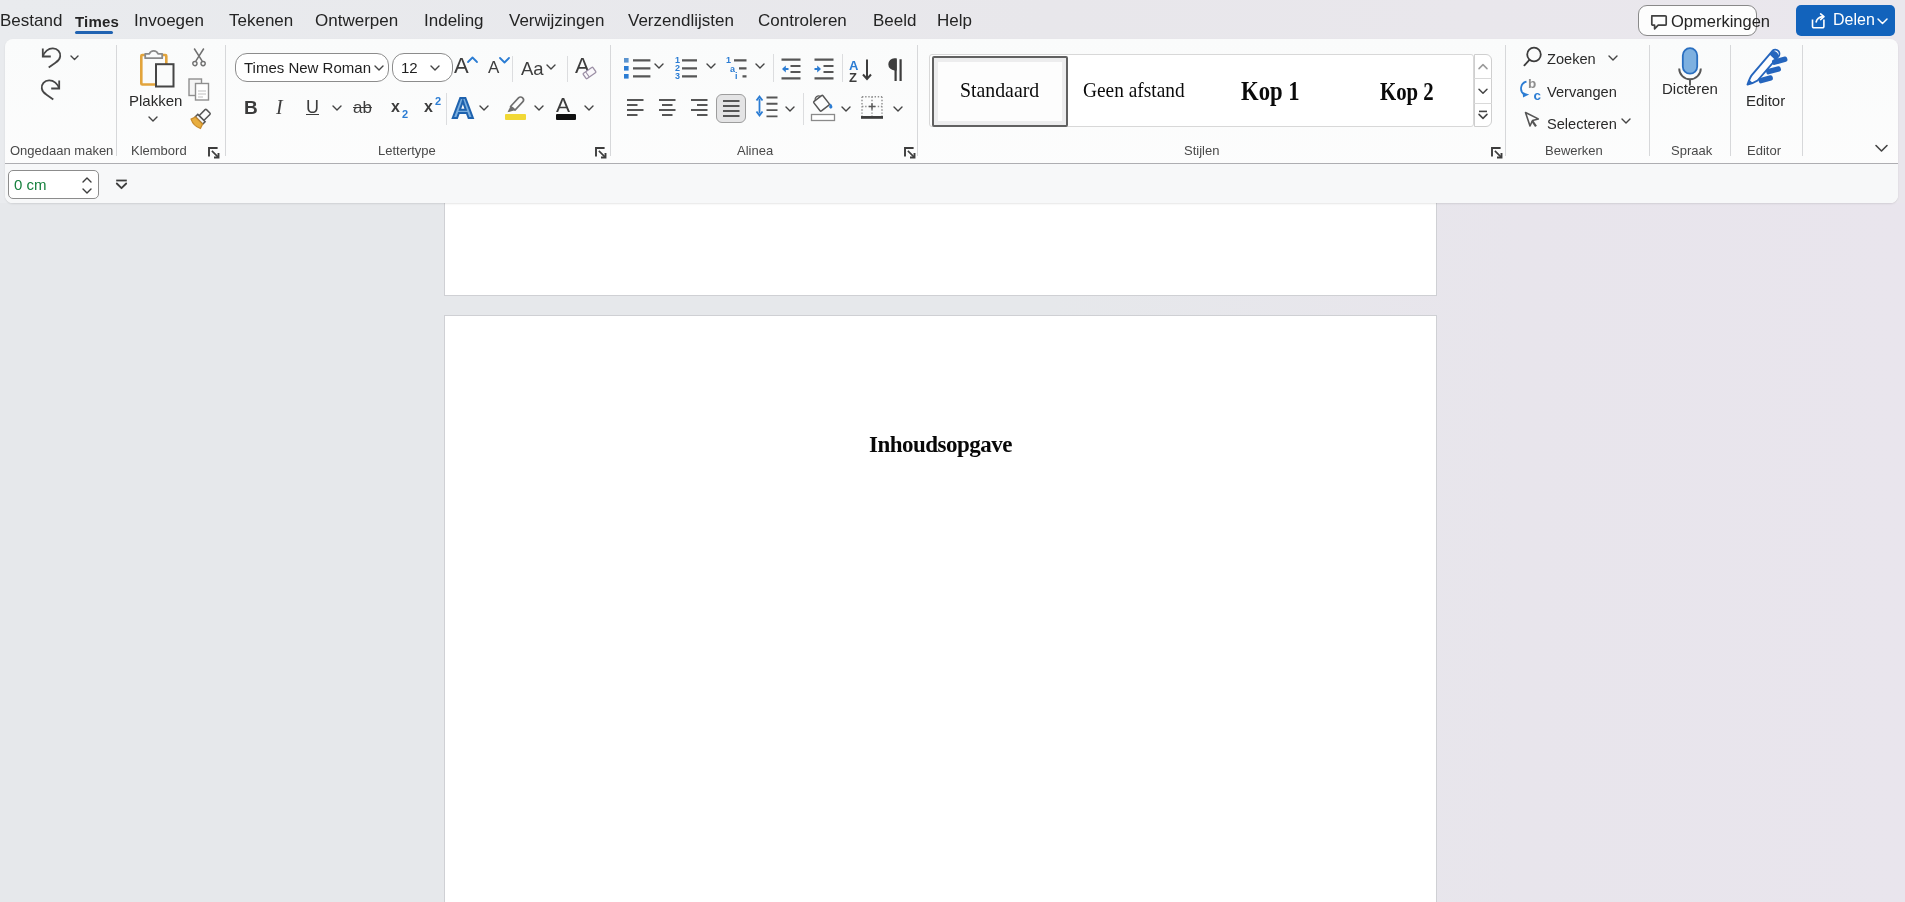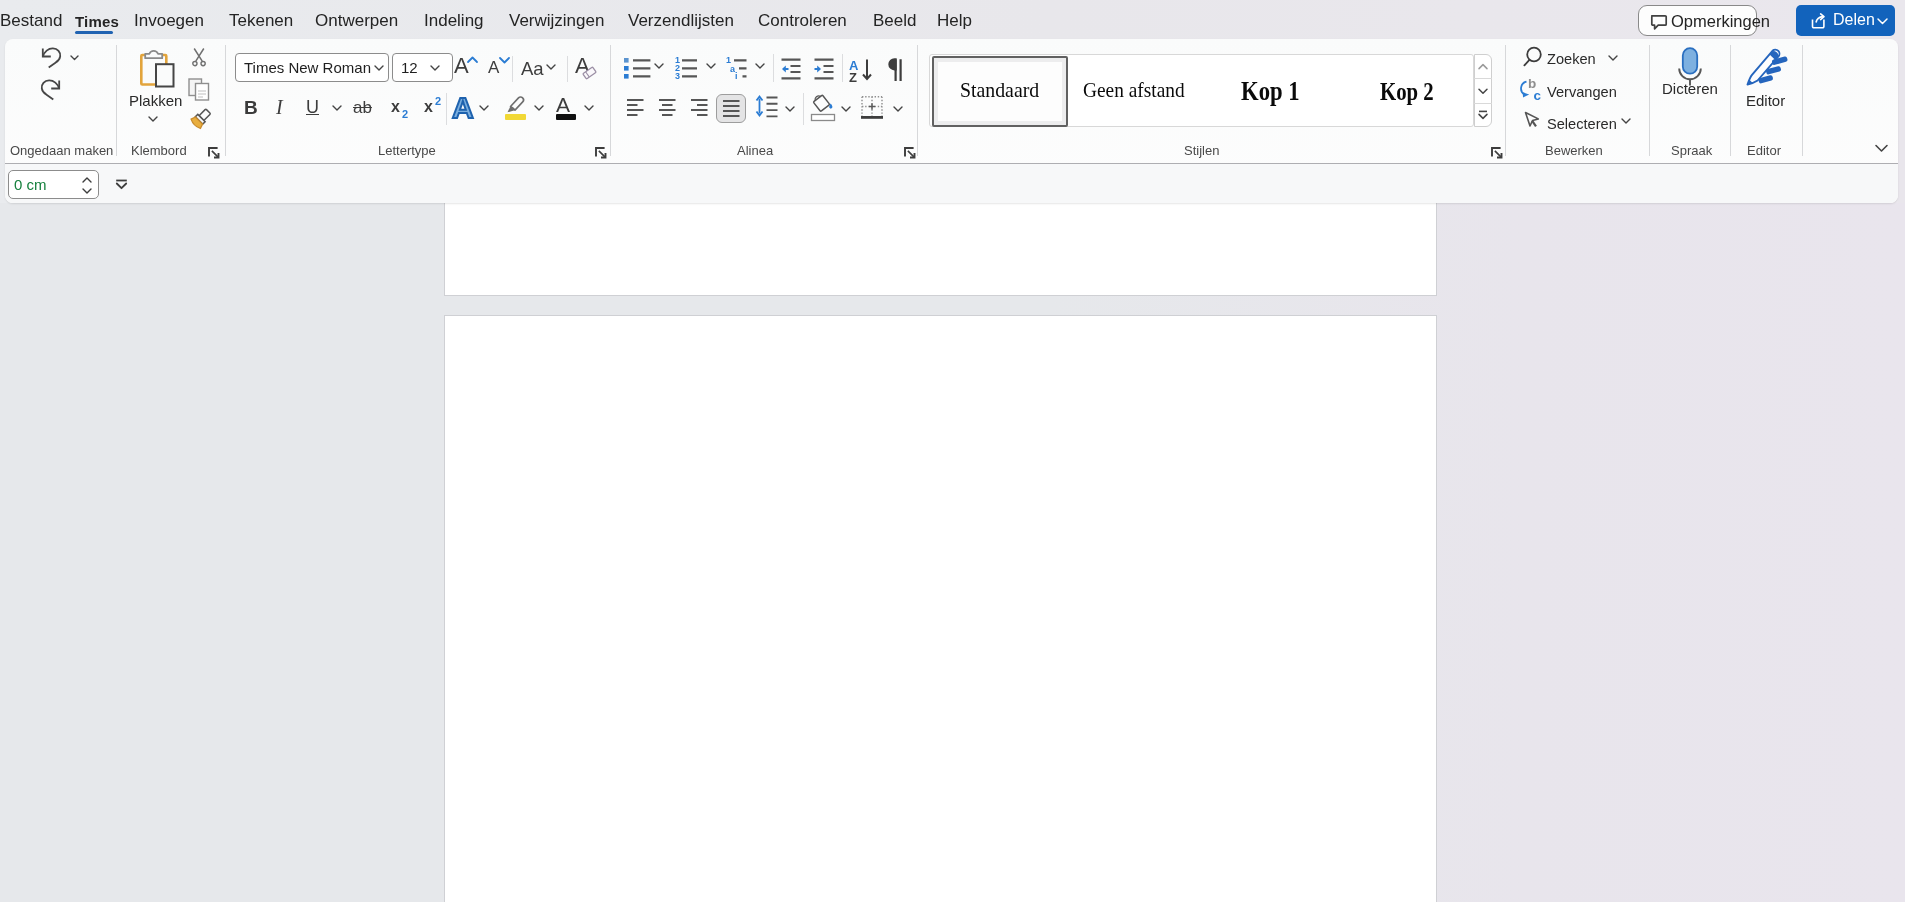--- a/index.html
+++ b/index.html
@@ -18,41 +18,42 @@
  letter-spacing:-0.5px;color:#080808;}
 .tab{top:11px;font-size:17px;color:#242424;white-space:nowrap;}
 #startul{left:75px;top:31px;width:38px;height:3px;background:#2063b2;border-radius:2px;}
 #card{left:5px;top:39px;width:1893px;height:164px;background:linear-gradient(180deg,#fafbfb,#fdfdfd);
  border-radius:8px;box-shadow:0 1px 2px rgba(0,0,0,0.10);}
 #qat{left:5px;top:163px;width:1893px;height:40px;background:#f7f8f9;
  border-radius:0 0 8px 8px;border-top:1px solid #aeaeb2;box-sizing:border-box;}
 .vsep{top:45px;width:1px;height:111px;background:#d7d8da;}
 .ssep{width:1px;background:#dcdddf;}
 .lbl{font-size:13px;color:#494949;white-space:nowrap;top:143px;}
-.combo{position:absolute;background:#fff;border:1px solid #8c8c8c;border-radius:4px;
+.combo{position:absolute;background:#fff;border:1px solid #8c8c8c;border-radius:12px;
  box-sizing:border-box;height:29px;top:53px;font-size:15px;color:#1f1f1f;}
 .cbtxt{position:absolute;left:8px;top:5px;white-space:nowrap;}
 #opm{left:1638px;top:5px;width:119px;height:31px;background:#fdfdfd;
  border:1px solid #898989;border-radius:9px;box-sizing:border-box;}
 #delen{left:1796px;top:5px;width:99px;height:31px;background:#1263bc;
  border-radius:5px;}
 .bigserif{font-family:"Liberation Serif",serif;color:#0a0a0a;white-space:nowrap;
  transform-origin:0 0;}
 #spin{left:8px;top:170px;width:91px;height:29px;background:#fff;
  border:1px solid #8c8c8c;border-radius:5px;box-sizing:border-box;}
 .btxt{font-size:15px;color:#2a2a2a;white-space:nowrap;}
 .glyph{color:#3d3d3d;white-space:nowrap;}
 svg{overflow:visible;}
 </style>
 </head>
 <body>
 <div id="stage">
   <div class="a" id="docbg"></div>
   <div class="a" id="page1"></div>
   <div class="a" id="page2"></div>
+  <div class="a" id="title">Inhoudsopgave</div>
 
   <div class="a tab" style="left:0px">Bestand</div>
   <div class="a tab" style="left:75px;font-weight:bold;font-size:15px;top:13px;letter-spacing:0.2px">Times</div>
   <div class="a tab" style="left:134px">Invoegen</div>
   <div class="a tab" style="left:229px">Tekenen</div>
   <div class="a tab" style="left:315px">Ontwerpen</div>
   <div class="a tab" style="left:424px">Indeling</div>
   <div class="a tab" style="left:509px">Verwijzingen</div>
   <div class="a tab" style="left:628px">Verzendlijsten</div>
   <div class="a tab" style="left:758px">Controleren</div>

